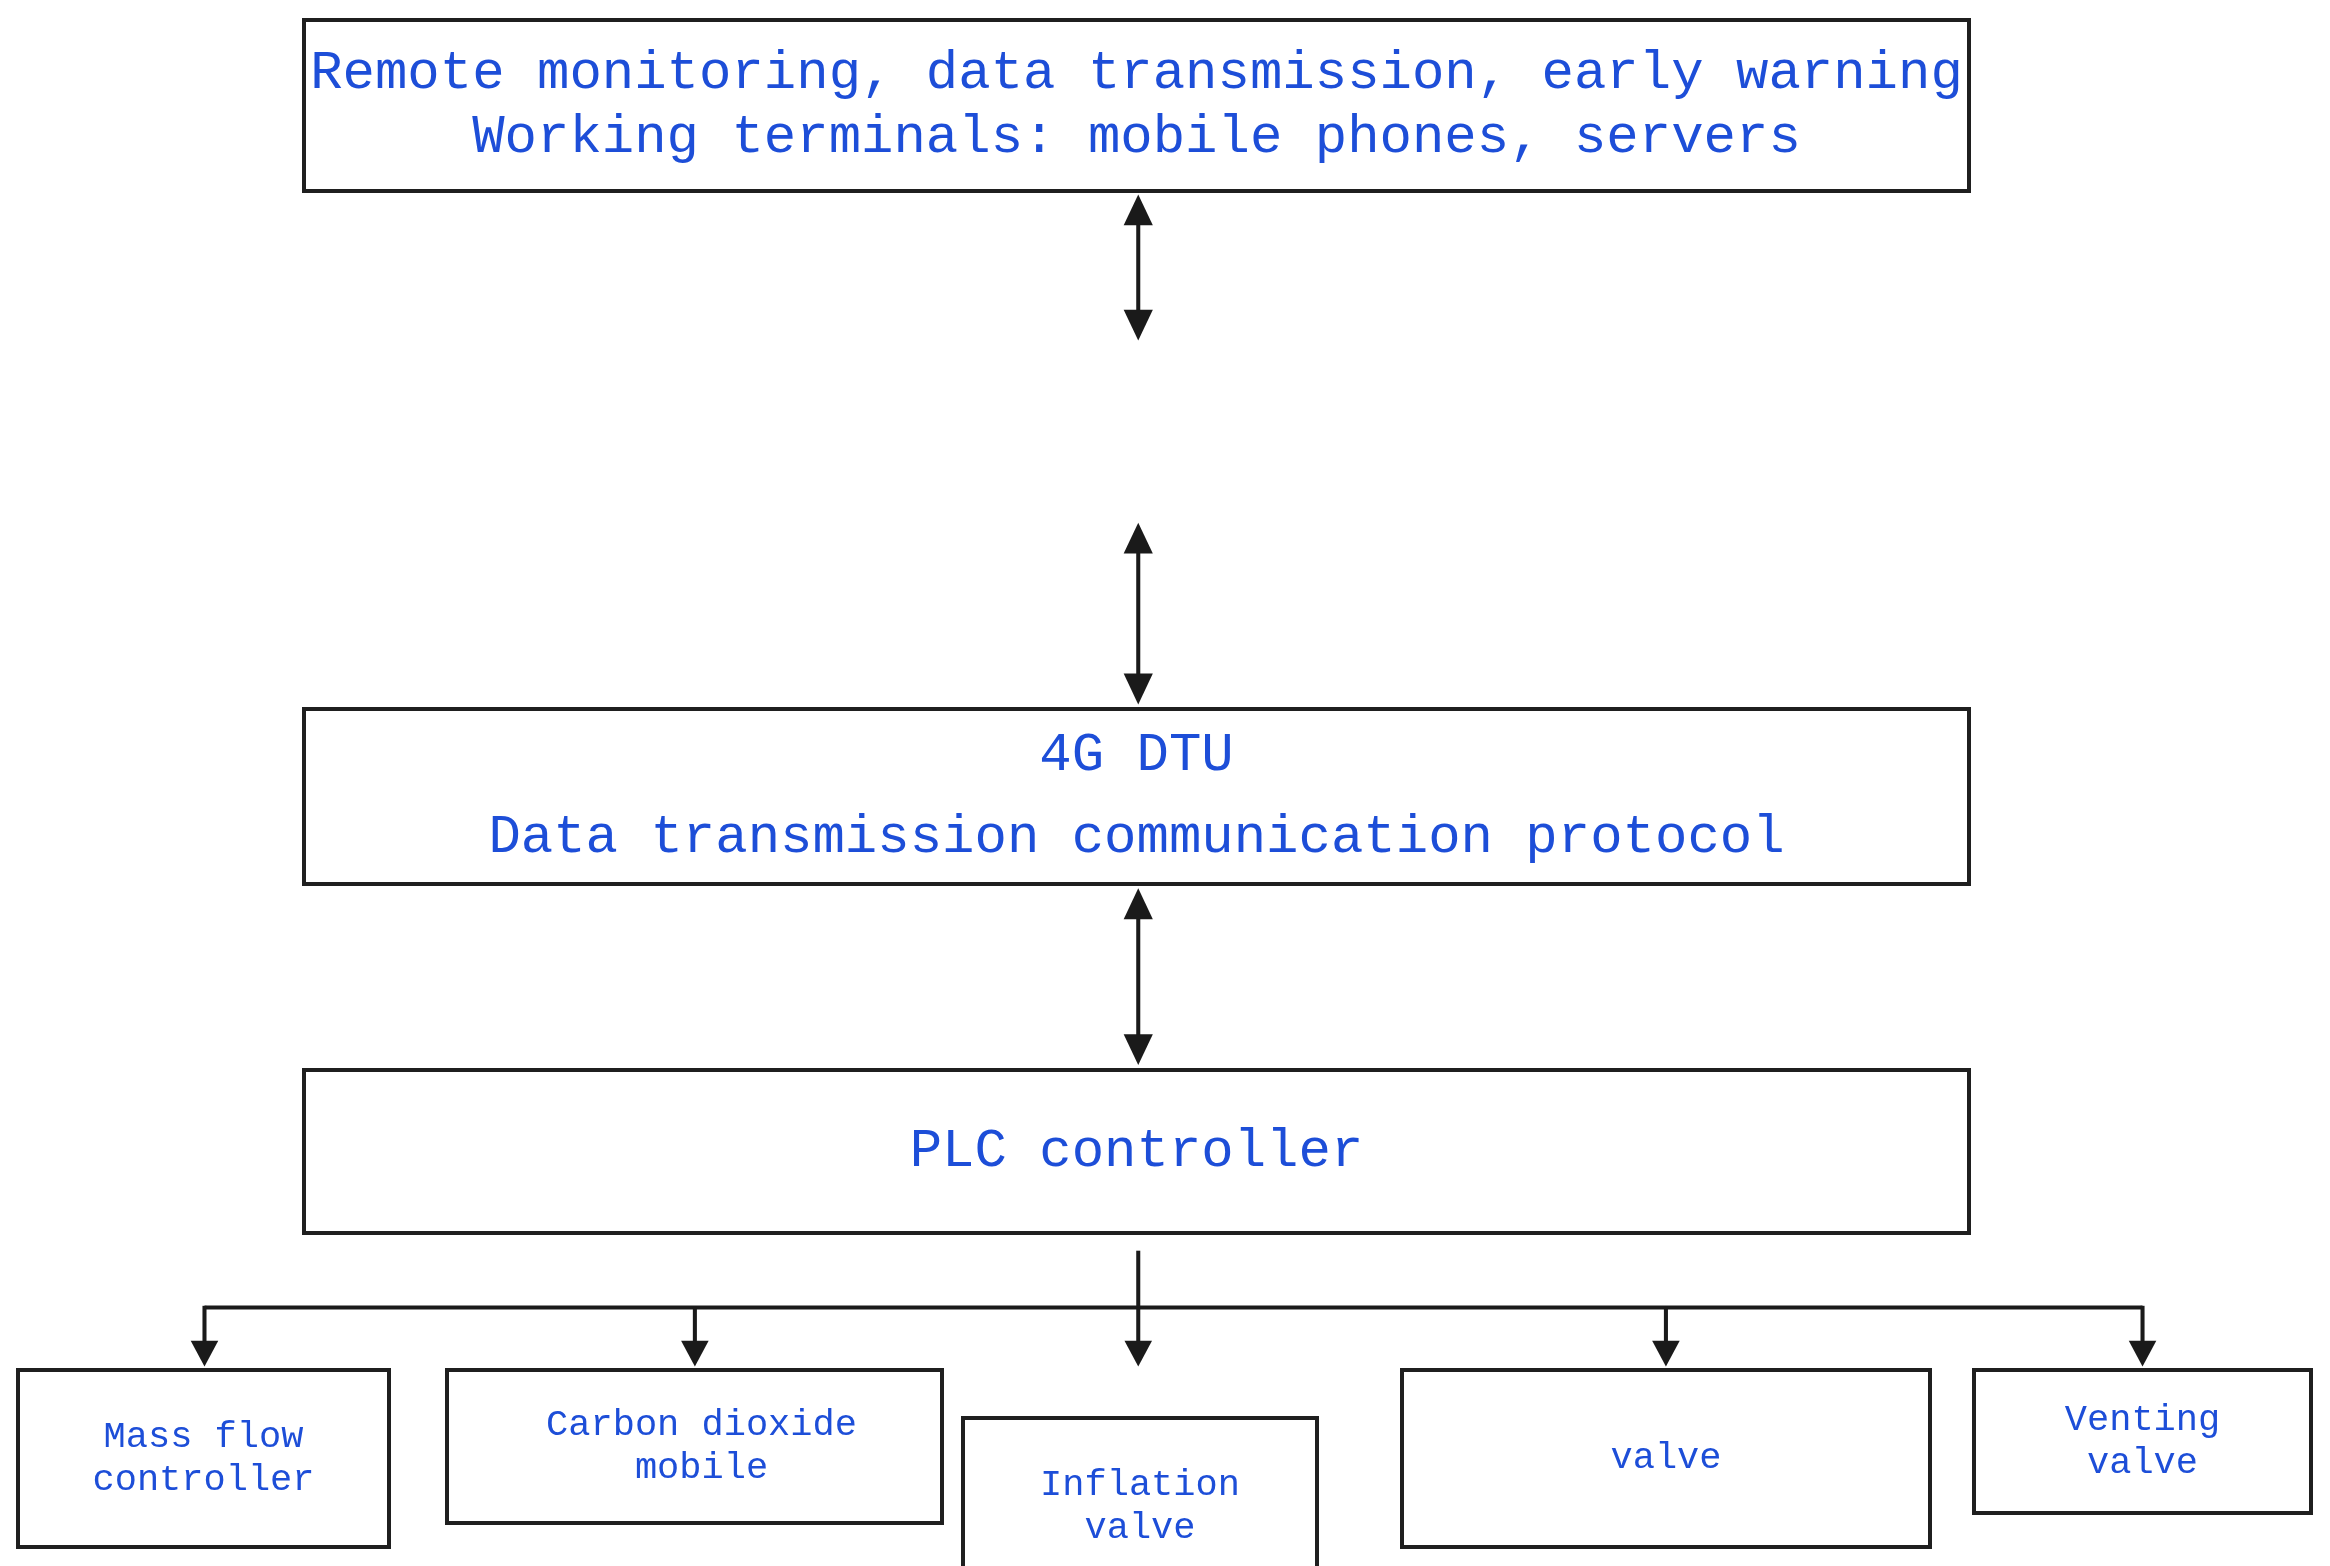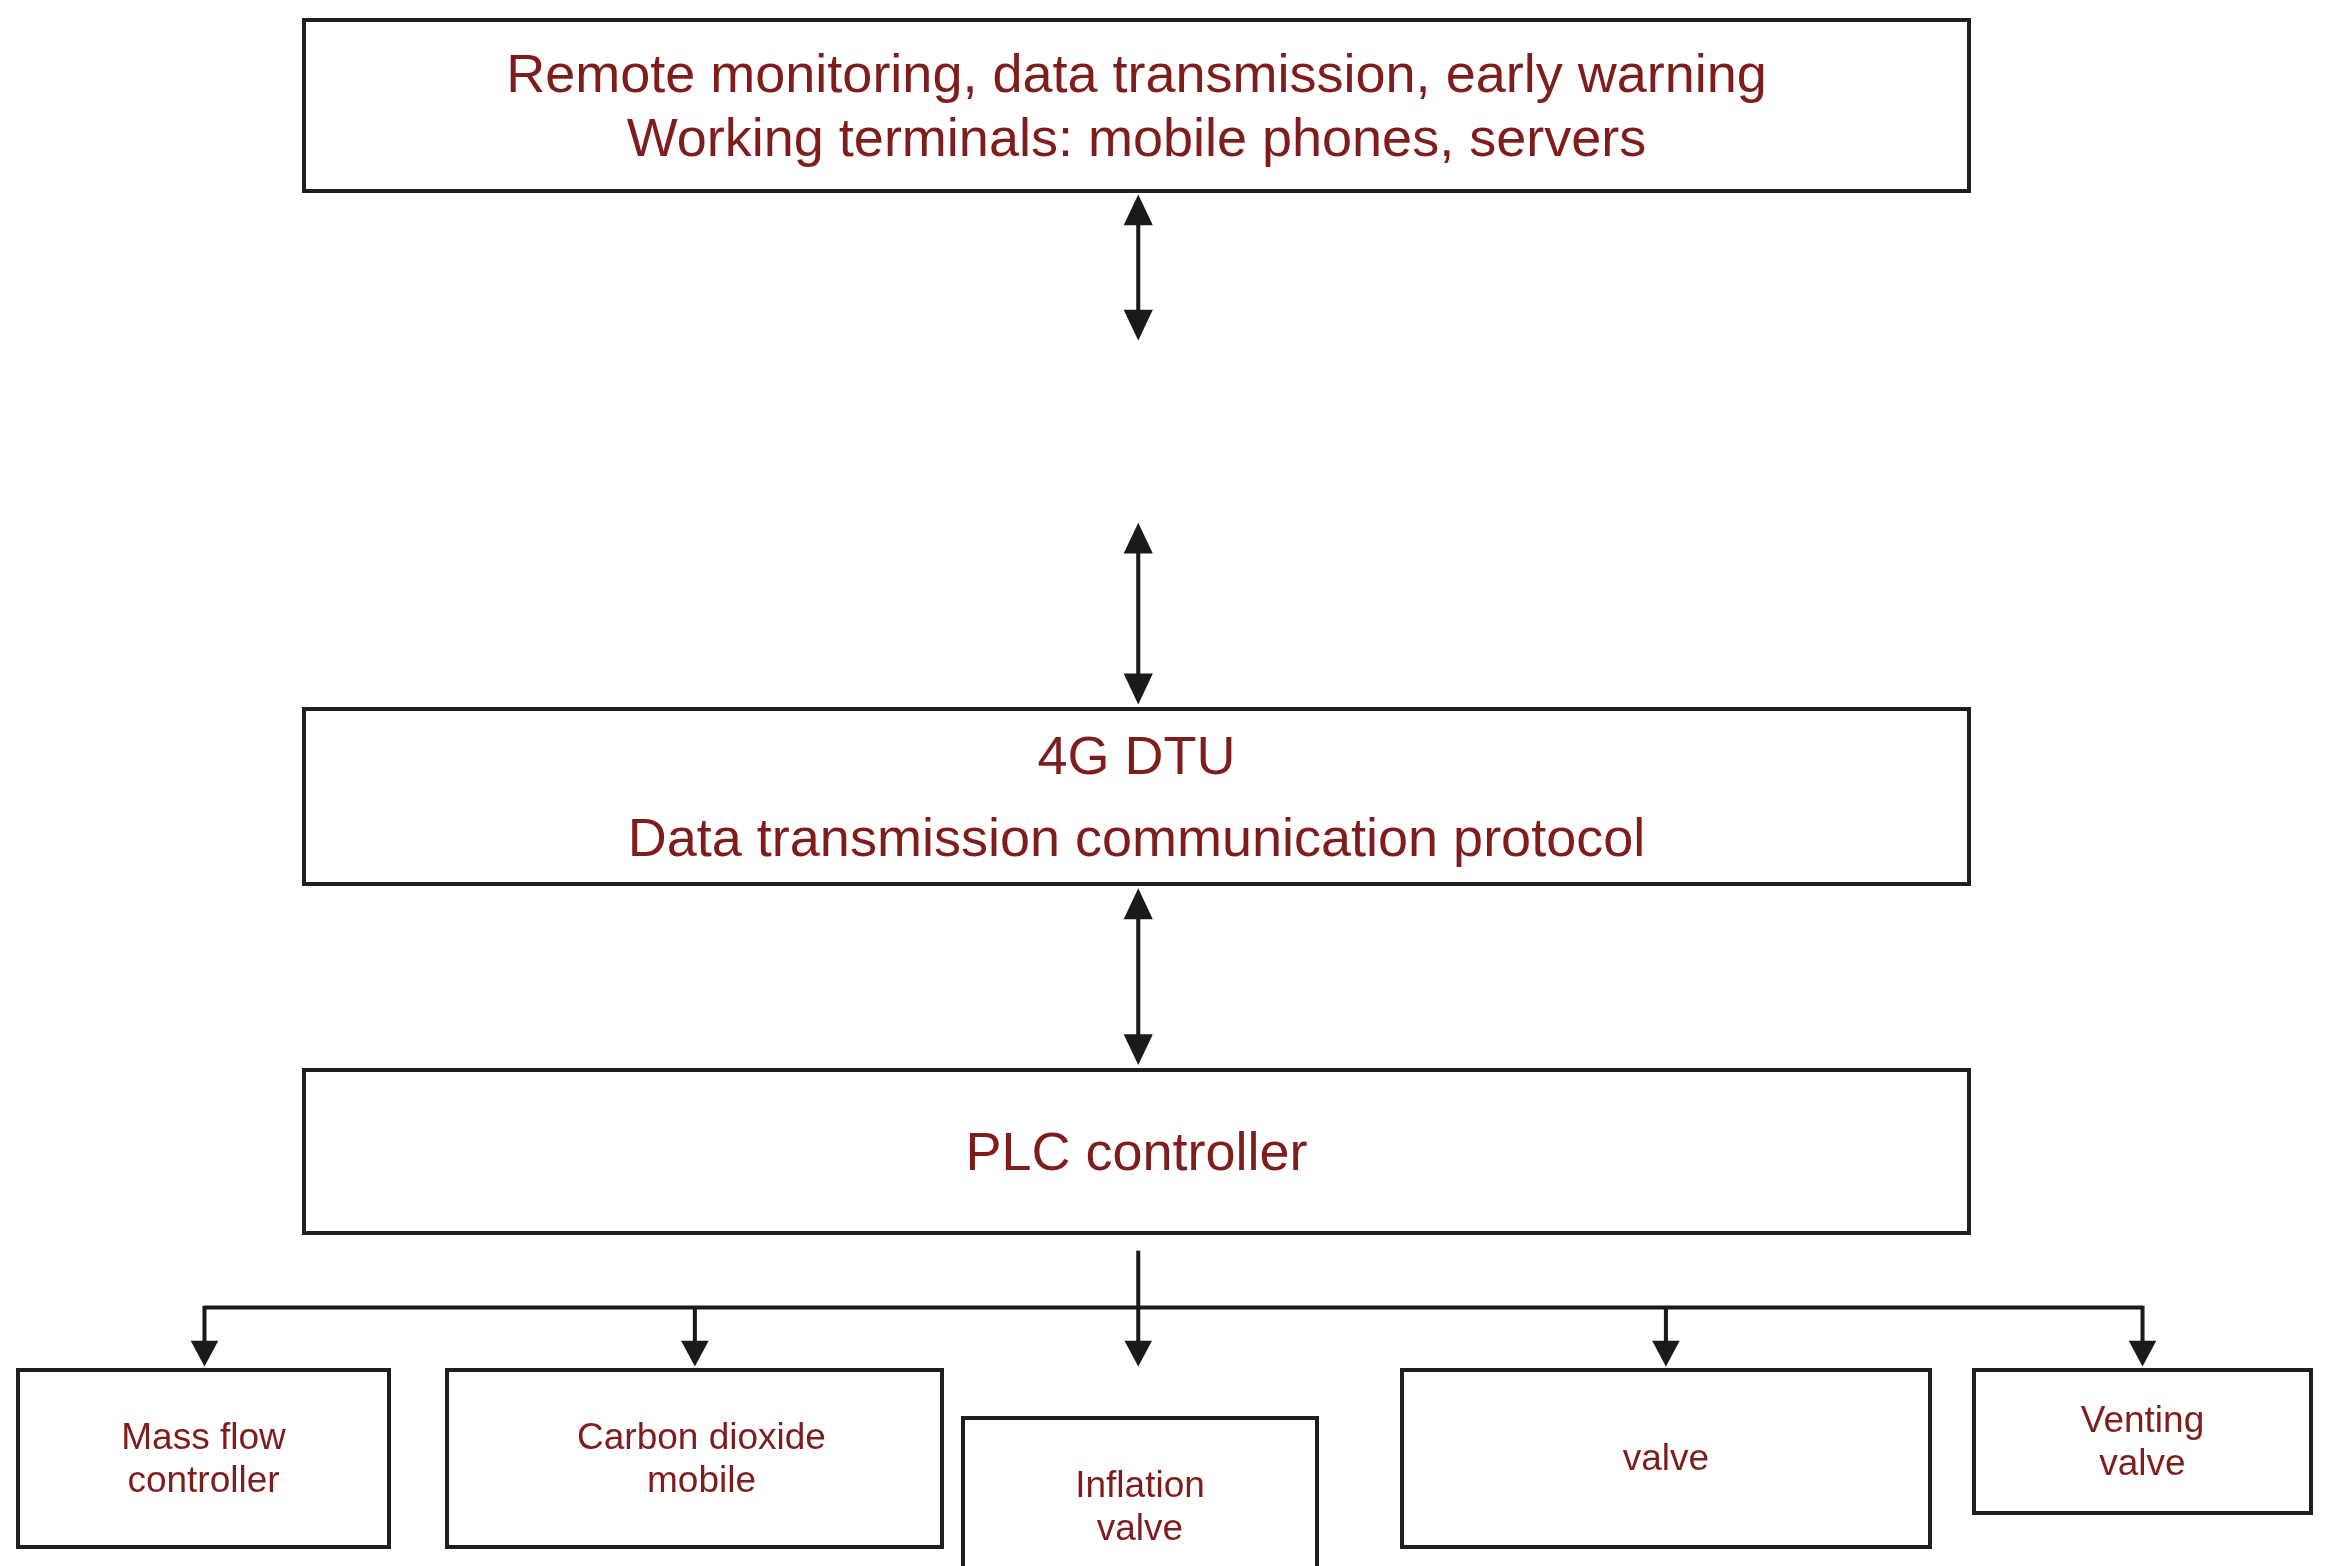--- a/index.html
+++ b/index.html
@@ -1,22 +1,22 @@
 <!DOCTYPE html>
 <html style="font-size:13px"><head>
 <meta charset="utf-8">
 <style>
   html,body{margin:0;padding:0;background:#ffffff;}
   .canvas{
     position:relative;
     width:2330px;
     height:1566px;
     background:#ffffff;
-    font-family:Liberation Sans, sans-serif;
-    color:#7f1d1d;
+    font-family:Liberation Mono, monospace;
+    color:#1d4ed8;
     overflow:hidden;
   }
   .connectors{
     position:absolute;
     left:0;top:0;
     width:2330px;height:1566px;
   }
   .box{
     position:absolute;
     box-sizing:border-box;
@@ -102,21 +102,21 @@
 
   <div class="box main-box" style="top:1068px;height:167px;">
     <span class="box-line">PLC controller</span>
   </div>
 
   <div class="box device-box" style="left:16px;top:1368px;width:375px;height:181px;">
     <span class="box-line">Mass flow</span>
     <span class="box-line">controller</span>
   </div>
 
-  <div class="box device-box" style="left:445px;top:1368px;width:499px;height:181px;padding-left:14px;">
+  <div class="box device-box" style="left:445px;top:1368px;width:499px;height:157px;padding-left:14px;">
     <span class="box-line">Carbon dioxide</span>
     <span class="box-line">mobile</span>
   </div>
 
   <div class="box device-box" style="left:961px;top:1416px;width:358px;height:181px;">
     <span class="box-line">Inflation</span>
     <span class="box-line">valve</span>
   </div>
 
   <div class="box device-box" style="left:1400px;top:1368px;width:532px;height:181px;">

